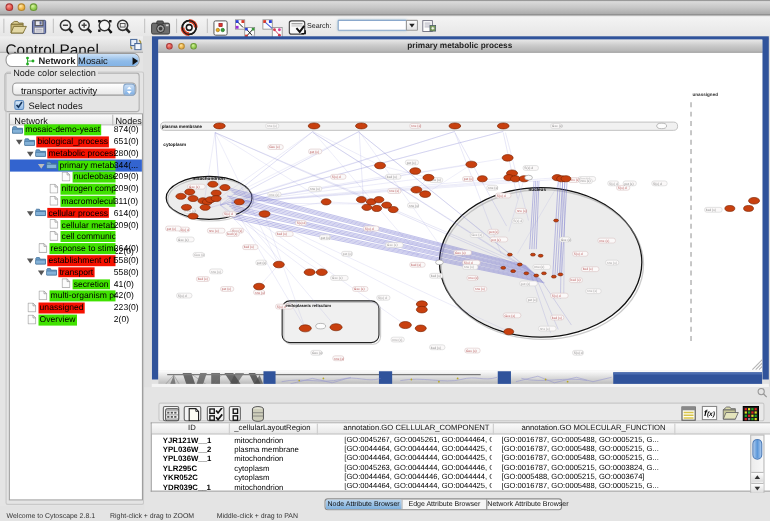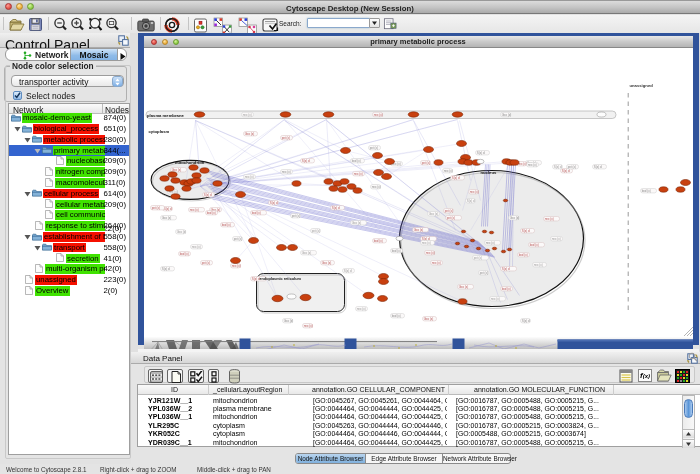--- a/index.html
+++ b/index.html
@@ -5,21 +5,20 @@
 .abs{position:absolute}
 #app{position:relative;width:700px;height:474px}
 </style></head>
 <body>
 <div id="app">
 
 <div class="abs" style="left:0;top:0;width:700px;height:14px;background:linear-gradient(#dcdcdc,#c6c6c6 50%,#aaaaaa);border-bottom:1px solid #787878;border-top:1px solid #999">
   <div class="abs" style="left:4.7px;top:2.2px;width:7px;height:7px;border-radius:50%;background:radial-gradient(circle at 35% 30%,#ff9d96,#e4564a 60%,#c93b30);border:0.5px solid #a33"></div>
   <div class="abs" style="left:16px;top:2.2px;width:7px;height:7px;border-radius:50%;background:radial-gradient(circle at 35% 30%,#ffe9a8,#f0b443 60%,#d89a2b);border:0.5px solid #b8862a"></div>
   <div class="abs" style="left:27.4px;top:2.2px;width:7px;height:7px;border-radius:50%;background:radial-gradient(circle at 35% 30%,#d8f5a2,#93d04c 60%,#74b232);border:0.5px solid #6a9b31"></div>
-  <div class="abs" style="left:0;top:3px;width:700px;text-align:center;font-size:7.8px;font-weight:600;color:#222">Cytoscape Desktop (New Session)</div>
 </div>
 
 <div class="abs" style="left:0;top:15px;width:700px;height:18px;background:linear-gradient(#f4f4f4,#e6e6e6)">
   <div class="abs" style="left:3px;top:2px;width:1px;height:13px;background:#c4c4c4"></div>
   <div class="abs" style="left:48px;top:2px;width:1px;height:13px;background:#c4c4c4"></div>
   <div class="abs" style="left:131px;top:2px;width:1px;height:13px;background:#c4c4c4"></div>
   <div class="abs" style="left:160px;top:2px;width:1px;height:13px;background:#c4c4c4"></div>
   <div class="abs" style="left:188px;top:2px;width:1px;height:13px;background:#c4c4c4"></div>
   
   <svg class="abs" style="left:8px;top:2px" width="17" height="15" viewBox="0 0 17 15">
@@ -739,30 +738,30 @@
   </div>
 
   <div class="abs" style="left:5px;top:15px;width:122px;height:13px;background:#fff;border:1px solid #9a9a9a;border-radius:6px;overflow:hidden">
     <div class="abs" style="left:29px;top:0;width:40px;height:13px;font-size:8.5px;font-weight:bold;color:#222;line-height:12px">Network</div>
     <svg class="abs" style="left:17px;top:2px" width="9" height="9" viewBox="0 0 9 9">
       <circle cx="2" cy="1.8" r="1.3" fill="#2a2"></circle>
           <circle cx="2" cy="7.2" r="1.3" fill="#2a2"></circle>
           <circle cx="7" cy="4.5" r="1.3" fill="#2a2"></circle>
       <path d="M2 1.8 L2 7.2 M2 4.5 L7 4.5" stroke="#2a2" stroke-width="0.8" fill="none"></path>
     </svg>
-    <div class="abs" style="left:64px;top:0;width:48px;height:13px;background:linear-gradient(#cde2f7,#8fbbe8 50%,#7eb0e4);border-left:1px solid #9a9a9a;border-right:1px solid #9a9a9a;text-align:center;font-size:8.5px;font-weight:bold;color:#111;line-height:12px">Mosaic</div>
+    <div class="abs" style="left:64px;top:0;width:68px;height:13px;background:linear-gradient(#cde2f7,#8fbbe8 50%,#7eb0e4);border-left:1px solid #9a9a9a;border-right:1px solid #9a9a9a;font-size:8.5px;font-weight:normal;color:#111;line-height:12px">Mosaic</div>
     <div class="abs" style="left:112px;top:0;width:10px;height:13px">
       <svg width="10" height="13" viewBox="0 0 10 13">
             <path d="M2.5 3 L7.5 6.5 L2.5 10 Z" fill="#111"></path>
           </svg>
     </div>
   </div>
 
   <div class="abs" style="left:4px;top:32.5px;width:123px;height:36px;border:1px solid #b0b0b0;border-radius:3px"></div>
-  <div class="abs" style="left:10px;top:28px;background:#e4e4e4;padding:0 2px;font-size:8.3px;font-weight:bold;color:#222;z-index:3">Node color selection</div>
+  <div class="abs" style="left:10px;top:28px;background:#e4e4e4;padding:0 2px;font-size:8.3px;font-weight:normal;color:#222;z-index:3">Node color selection</div>
 
   <div class="abs" style="left:11px;top:42px;width:113px;height:11.5px;background:linear-gradient(#ffffff,#e9e9e9);border:1px solid #9c9c9c;border-radius:4px">
     <div class="abs" style="left:7px;top:0.5px;font-size:8.5px;color:#111;line-height:10px">transporter activity</div>
     <div class="abs" style="right:0px;top:-0.5px;width:11px;height:11.5px;background:linear-gradient(#cbe0f7,#7fb0e6);border:1px solid #88a8cc;border-radius:3px">
       <svg width="9" height="10" viewBox="0 0 9 10" style="display:block;margin:0">
             <path d="M2.3 4.2 L4.5 1.6 L6.7 4.2 Z" fill="#fff"></path>
             <path d="M2.3 5.8 L4.5 8.4 L6.7 5.8 Z" fill="#fff"></path>
           </svg>
     </div>
   </div>
@@ -934,29 +933,20 @@
               <path d="M5 0.5 L5 3 L7.5 3" fill="none" stroke="#9a9a9a" stroke-width="0.7"></path>
             </svg>
             <span style="position:absolute;left:26px;top:0.4px;background:#40e200;color:#000;padding:0 1px;height:9.6px;line-height:9.8px;max-width:70px;overflow:hidden;display:inline-block">Overview</span>
             <span style="position:absolute;left:94.5px;top:0.4px;color:#000">2(0)</span>
           </div>
     </div>
   </div>
 </div>
 
 <div class="abs" style="left:131px;top:352px;width:569px;height:112px;background:#e4e4e4">
-  <div class="abs" style="left:0;top:0;width:569px;height:12px;background:linear-gradient(#f0f0f0,#d6d6d6);border-bottom:1px solid #aaa">
-    <div class="abs" style="left:12px;top:2px;font-size:8px;color:#111">Data Panel</div>
-    <svg class="abs" style="left:556px;top:1px" width="11" height="11" viewBox="0 0 11 11">
-      <rect x="0.8" y="0.8" width="5.6" height="5.6" fill="#e8f0fa" stroke="#4a6a9a" stroke-width="1"></rect>
-      <rect x="4.6" y="4.6" width="5.6" height="5.6" fill="#f4f8fd" stroke="#4a6a9a" stroke-width="1"></rect>
-      <path d="M8.5 1.5 A 3.5 3.5 0 0 1 10 4.5" fill="none" stroke="#a89440" stroke-width="1.3"></path>
-      <path d="M2 9.5 A 3.5 3.5 0 0 1 0.8 7" fill="none" stroke="#a89440" stroke-width="1.3"></path>
-    </svg>
-  </div>
 
   <div class="abs" style="left:13px;top:13.5px;width:551px;height:17.5px;border:1px solid #c8c8c8;border-radius:2px;background:#e9e9e9"></div>
   <div class="abs" style="left:17px;top:17px;width:15px;height:14px;background:#f4f4f4;border:1px solid #666;border-radius:2px">
     <svg width="13" height="12" viewBox="0 0 13 12" style="display:block;margin:0.5px">
       <rect x="0.5" y="0.5" width="12" height="11" rx="1.5" fill="#b8b8b8" stroke="#444" stroke-width="0.8"></rect>
       <rect x="1.2" y="3" width="10.6" height="2.4" fill="#f6f6f6"></rect>
       <rect x="1.2" y="6.8" width="10.6" height="2.4" fill="#f6f6f6"></rect>
       <g fill="#555">
             <rect x="2" y="3.4" width="2" height="1.6"></rect>
             <rect x="5.2" y="3.4" width="2" height="1.6"></rect>

